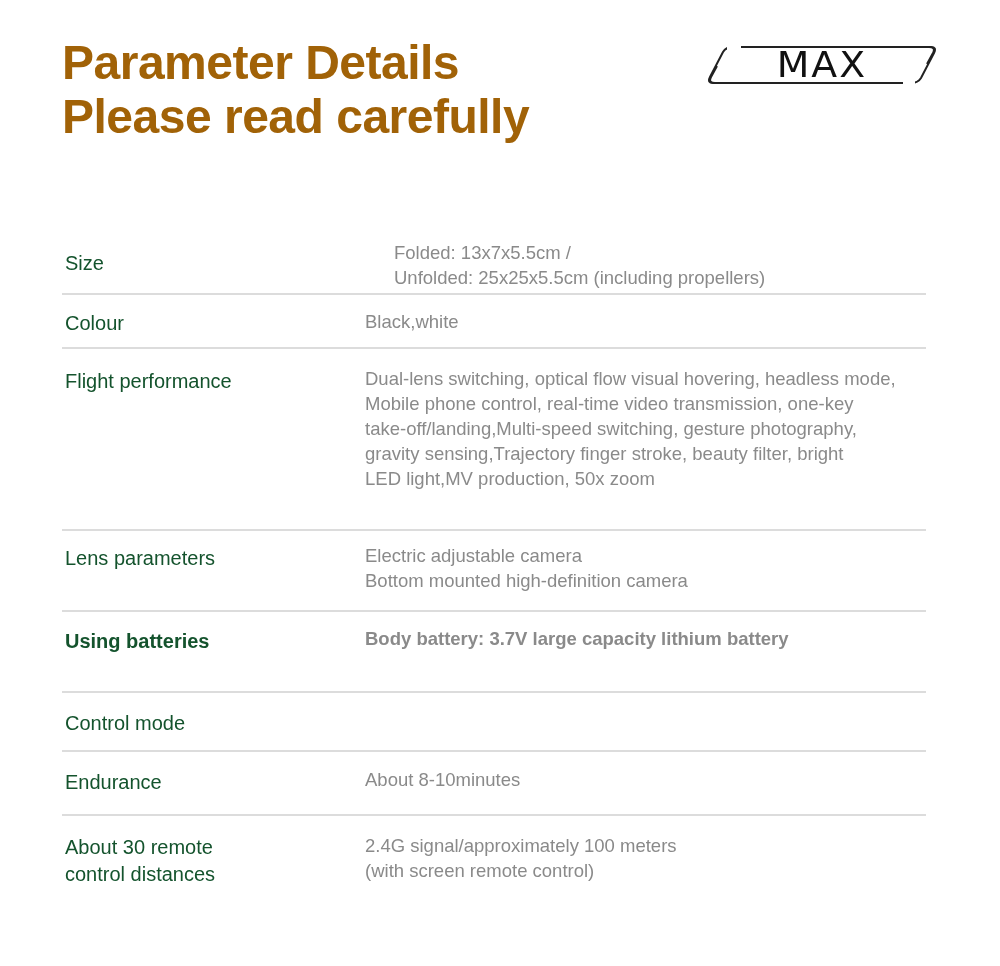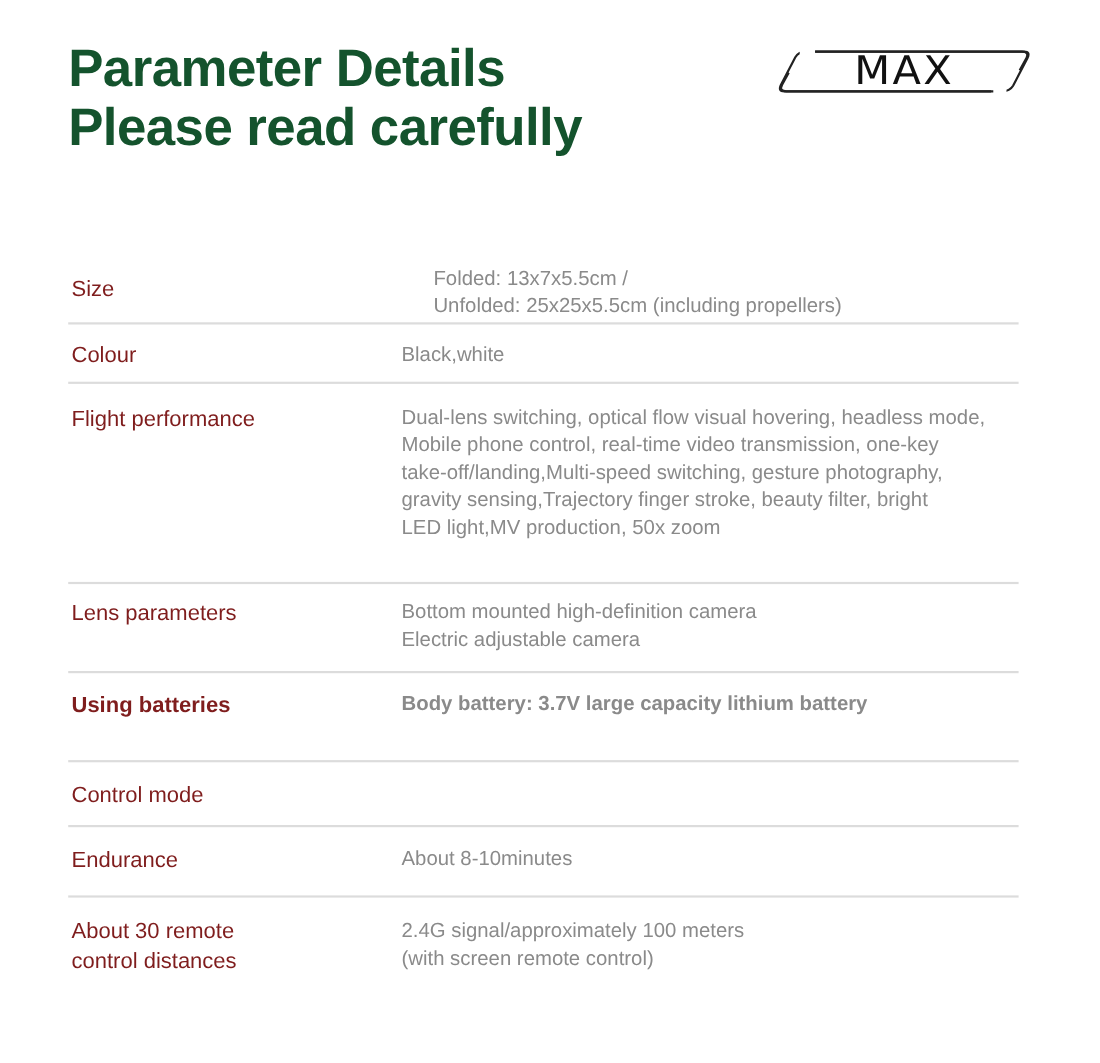--- a/index.html
+++ b/index.html
@@ -1,24 +1,24 @@
 <!DOCTYPE html>
 <html><head>
 <meta charset="utf-8">
 <style>
   html, body { margin: 0; padding: 0; background: #ffffff; }
   body { width: 1000px; height: 966px; position: relative; overflow: hidden; font-family: "Liberation Sans", sans-serif; }
-  .title { position: absolute; left: 62px; top: 36px; font-weight: bold; font-size: 48px; line-height: 54px; color: #14532d; letter-spacing: -0.5px; }
+  .title { position: absolute; left: 62px; top: 36px; font-weight: bold; font-size: 48px; line-height: 54px; color: #a16207; letter-spacing: -0.5px; }
   .badge { position: absolute; left: 705px; top: 44px; width: 234px; height: 42px; }
   .badge svg { position: absolute; left: 0; top: 0; }
   .badge-text { position: absolute; left: 0; top: 0; width: 234px; height: 42px; text-align: center; line-height: 42px; font-size: 36px; color: #111; font-family: "DejaVu Sans", sans-serif; font-weight: normal; letter-spacing: 2px; transform: scaleX(1.05); }
   .table { position: absolute; left: 62px; top: 230px; width: 864px; }
   .row { position: absolute; left: 0; width: 864px; border-bottom: 2px solid #dcdcdc; }
   .row.last { border-bottom: none; }
-  .label { position: absolute; left: 3px; font-size: 20px; color: #7f1d1d; line-height: 27px; }
+  .label { position: absolute; left: 3px; font-size: 20px; color: #14532d; line-height: 27px; }
   .value { position: absolute; left: 303px; font-size: 18.5px; color: #8a8a8a; line-height: 25px; width: 560px; }
   .value div { white-space: nowrap; }
 </style>
 </head>
 <body>
 
 <div class="title">
   <div>Parameter Details</div>
   <div>Please read carefully</div>
 </div>
@@ -63,22 +63,22 @@
         <div>take-off/landing,Multi-speed switching, gesture photography,</div>
         <div>gravity sensing,Trajectory finger stroke, beauty filter, bright</div>
         <div>LED light,MV production, 50x zoom</div>
     </div>
   </div>
   <div class="row" style="top:301px; height:79px;">
     <div class="label" style="top:14px;">
         <div>Lens parameters</div>
       </div>
     <div class="value" style="top:12px;">
-      <div>Bottom mounted high-definition camera</div>
-        <div>Electric adjustable camera</div>
+      <div>Electric adjustable camera</div>
+        <div>Bottom mounted high-definition camera</div>
     </div>
   </div>
   <div class="row" style="top:382px; height:79px;font-weight:bold;">
     <div class="label" style="top:16px;">
         <div>Using batteries</div>
       </div>
     <div class="value" style="top:14px;">
       <div>Body battery: 3.7V large capacity lithium battery</div>
     </div>
   </div>

